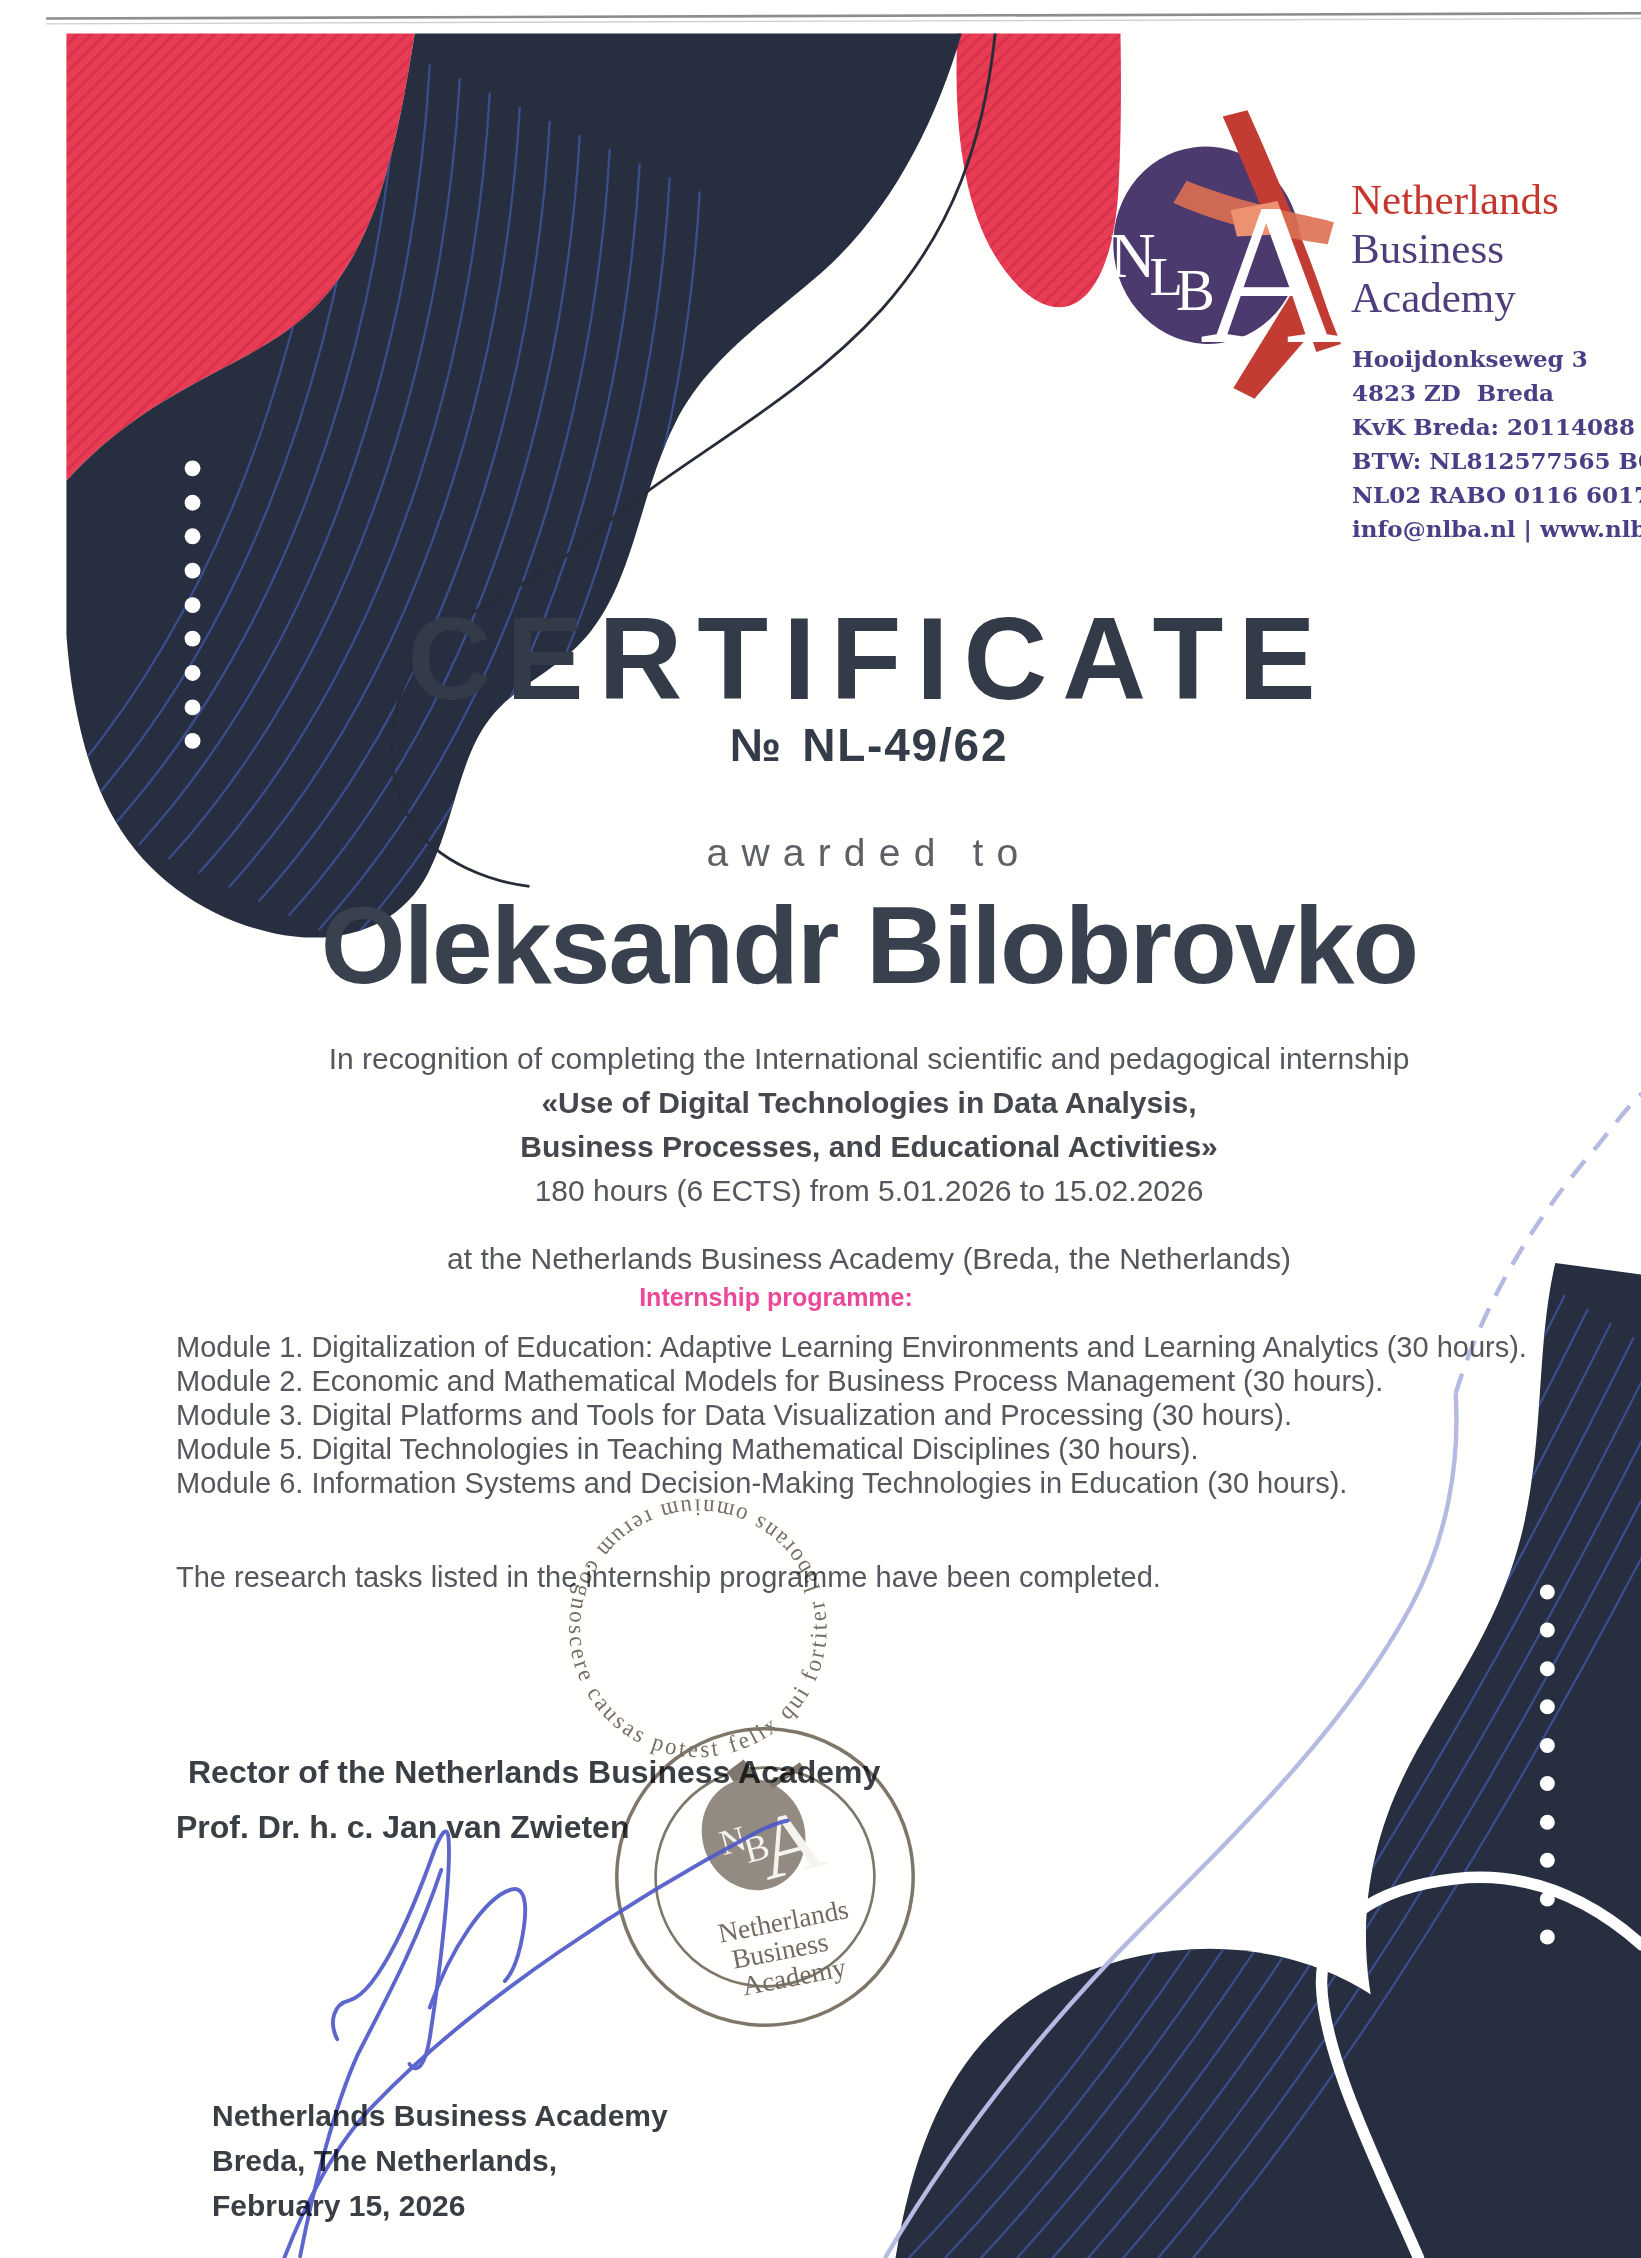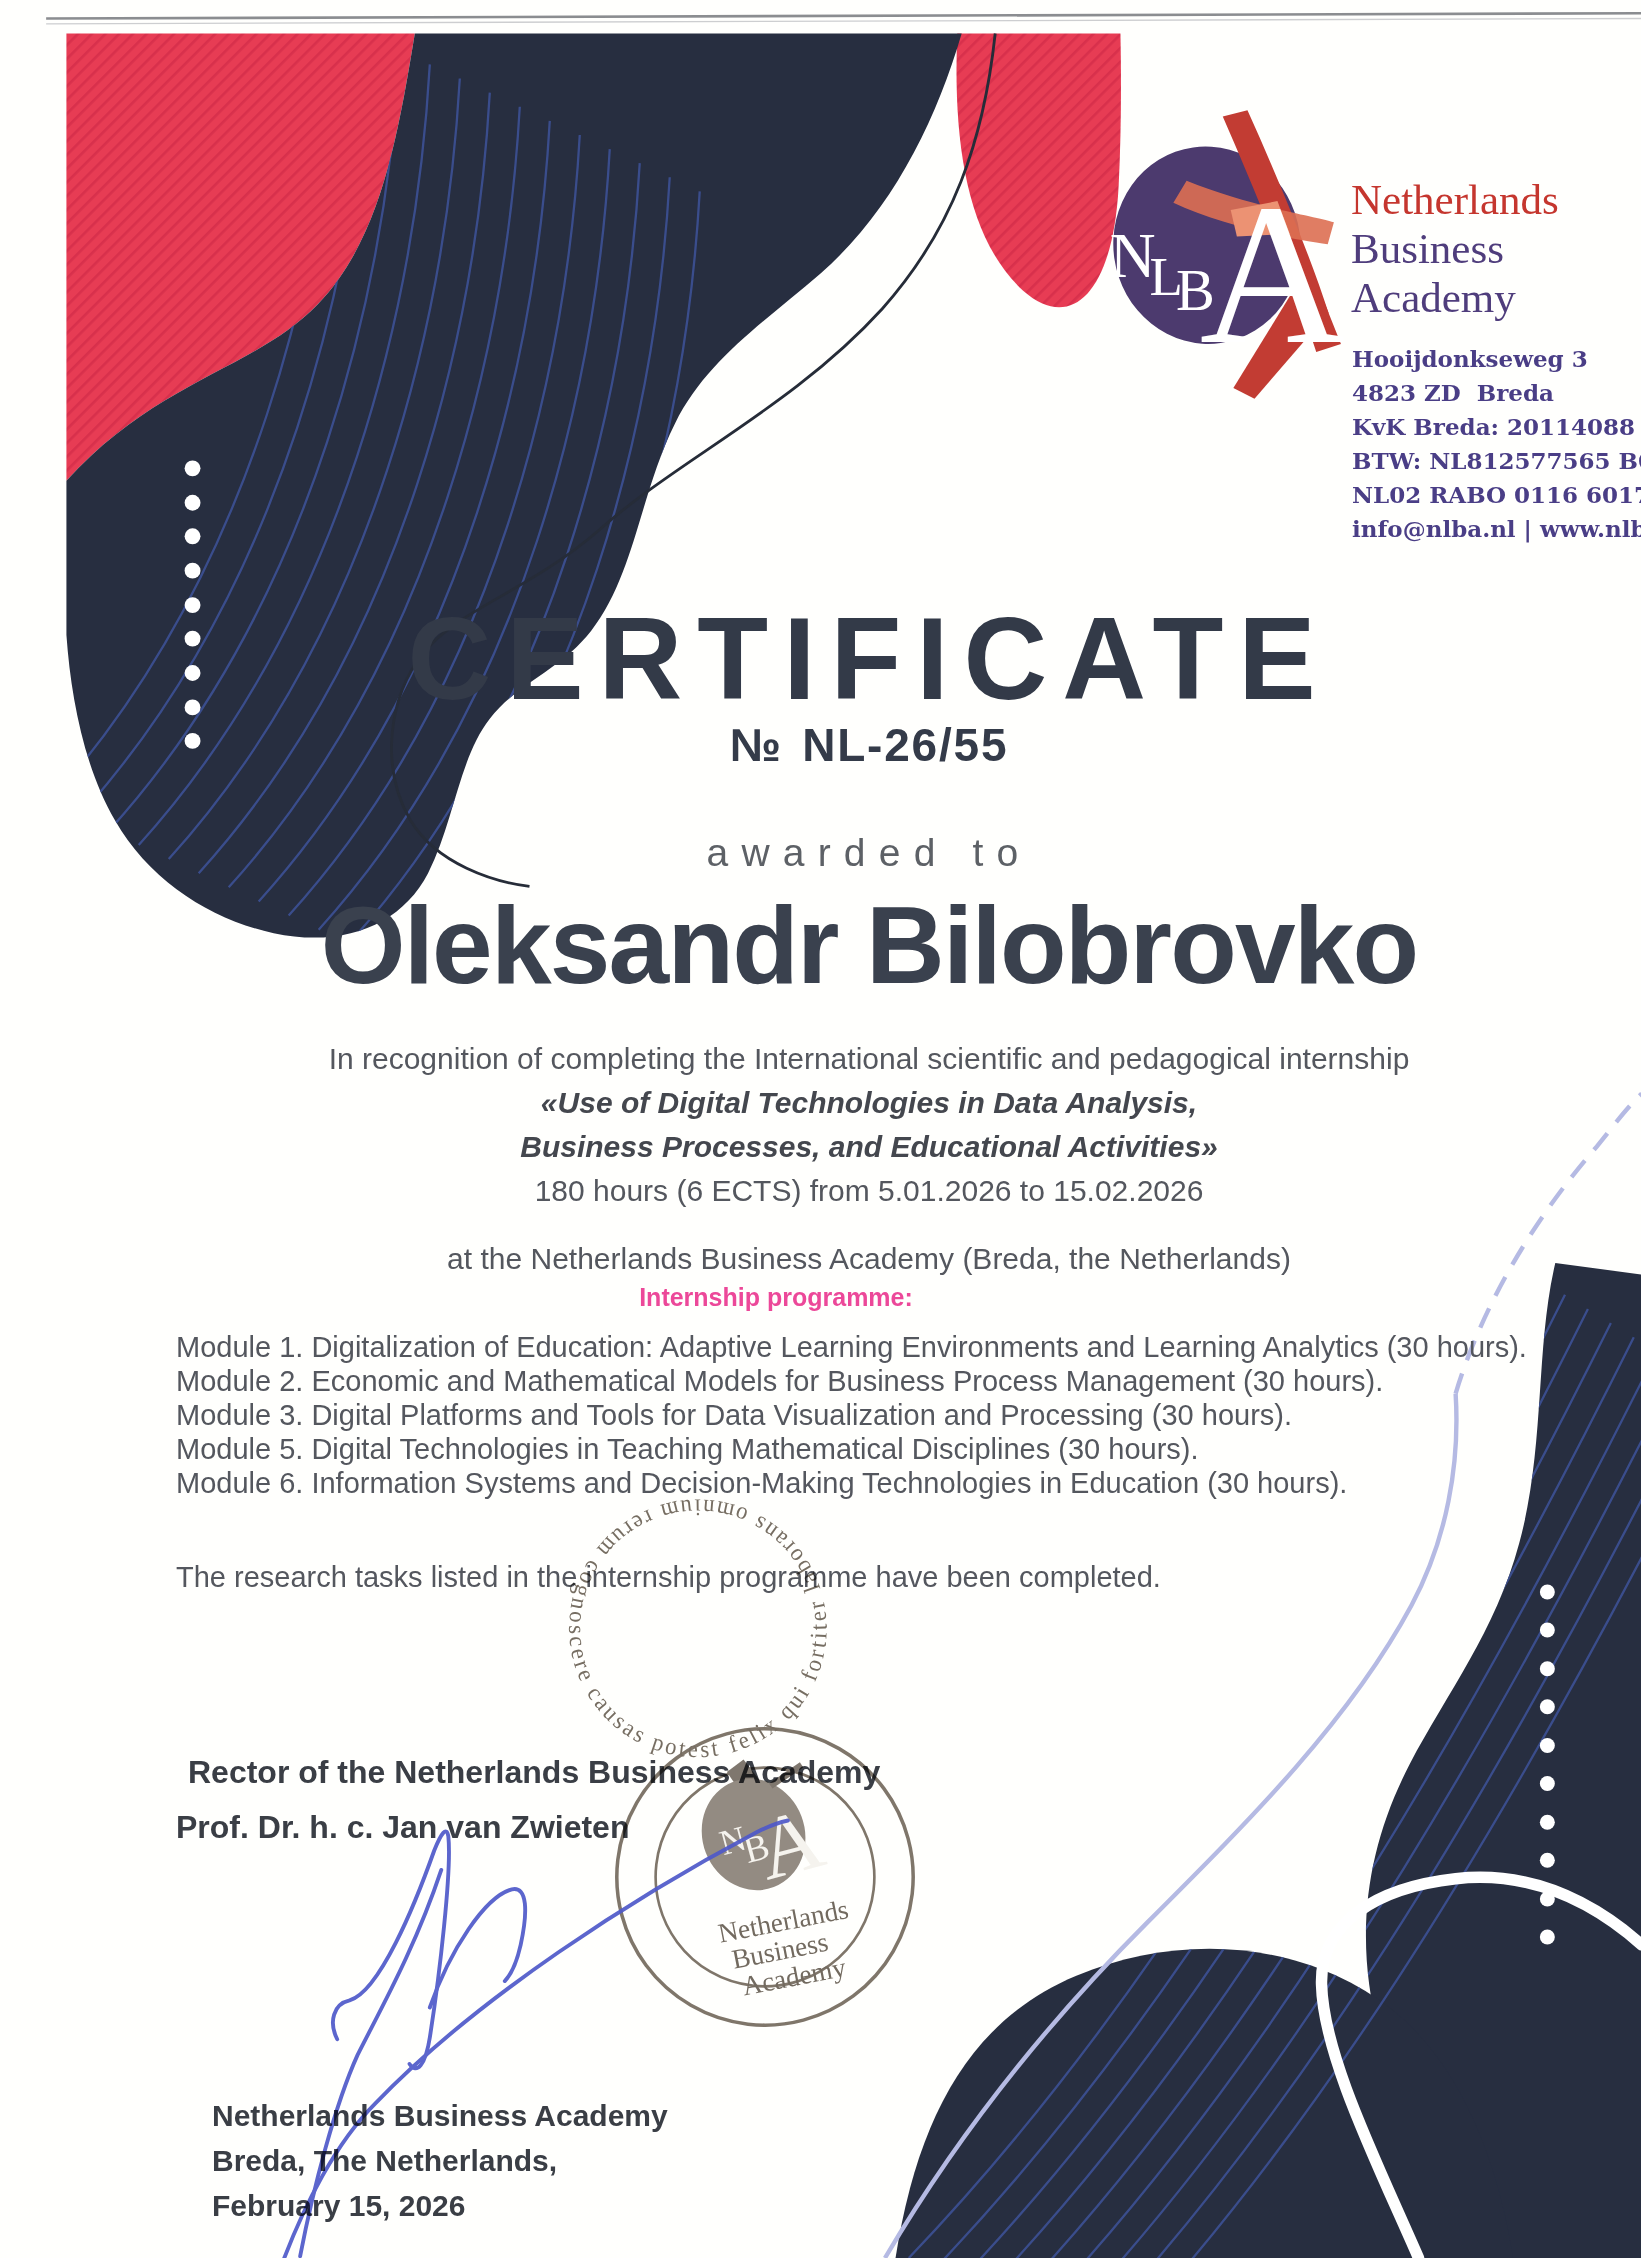--- a/index.html
+++ b/index.html
@@ -10,21 +10,21 @@
   .abs{position:absolute;}
   svg{display:block;}
   
   .center-col{position:absolute;left:106px;width:1526px;text-align:center;line-height:1;}
   .title{top:601px;font-size:116px;font-weight:700;letter-spacing:15px;color:#333a48;}
   .numline{top:722px;font-size:46px;font-weight:700;color:#343b49;letter-spacing:1.8px;}
   .numline .numval{margin-left:19.4px;}
   .awarded{top:833px;font-size:39px;letter-spacing:13.2px;color:#5d6166;}
   .name{top:891px;font-size:109px;font-weight:700;letter-spacing:-1.8px;color:#3a414e;}
   .recog{font-size:30px;color:#54575e;}
-  .recog.b{font-weight:700;color:#44474e;font-style:italic;}
+  .recog.b{font-weight:700;color:#44474e;}
   .r1{top:1044px;}.r2{top:1088px;}.r3{top:1132px;}.r4{top:1176px;}.r5{top:1220px;margin-top:24px;}
   .prog-head{position:absolute;left:176px;width:1200px;text-align:center;top:1285px;
     font-size:25px;font-weight:800;color:#ec4899;line-height:1;}
   .modules{position:absolute;left:176px;top:1330px;width:1412px;font-size:29px;
     color:#54575e;line-height:34px;text-align:left;}
   .research{position:absolute;left:176px;top:1562px;font-size:29px;color:#54575e;line-height:1.1;}
   .rector1{position:absolute;left:176px;top:1756px;font-size:32px;font-weight:700;color:#3a3e45;line-height:1;margin-left:12px;}
   .rector2{position:absolute;left:176px;top:1811px;font-size:32px;font-weight:700;color:#3a3e45;line-height:1;}
   .bottomblock{position:absolute;left:176px;top:2093px;font-size:30px;font-weight:700;
     color:#3a3e45;line-height:45px;margin-left:36px;}
@@ -167,21 +167,21 @@
     <div>Hooijdonkseweg 3</div>
     <div>4823 ZD  Breda</div>
     <div>KvK Breda: 20114088</div>
     <div>BTW: NL812577565 B02</div>
     <div>NL02 RABO 0116 6017 79</div>
     <div>info@nlba.nl | www.nlba.nl</div>
   </div>
 
   <div class="center-col title">CERTIFICATE</div>
   <div class="center-col numline">
-    <span>№</span><span class="numval">NL-26/55</span>
+    <span>№</span><span class="numval">NL-49/62</span>
   </div>
   <div class="center-col awarded">awarded to</div>
   <div class="center-col name">Oleksandr Bilobrovko</div>
 
   <div class="center-col recog r1">In recognition of completing the International scientific and pedagogical internship</div>
   <div class="center-col recog b r2">«Use of Digital Technologies in Data Analysis,</div>
   <div class="center-col recog b r3">Business Processes, and Educational Activities»</div>
   <div class="center-col recog r4">180 hours (6 ECTS) from 5.01.2026 to 15.02.2026</div>
   <div class="center-col recog r5">at the Netherlands Business Academy (Breda, the Netherlands)</div>
 

